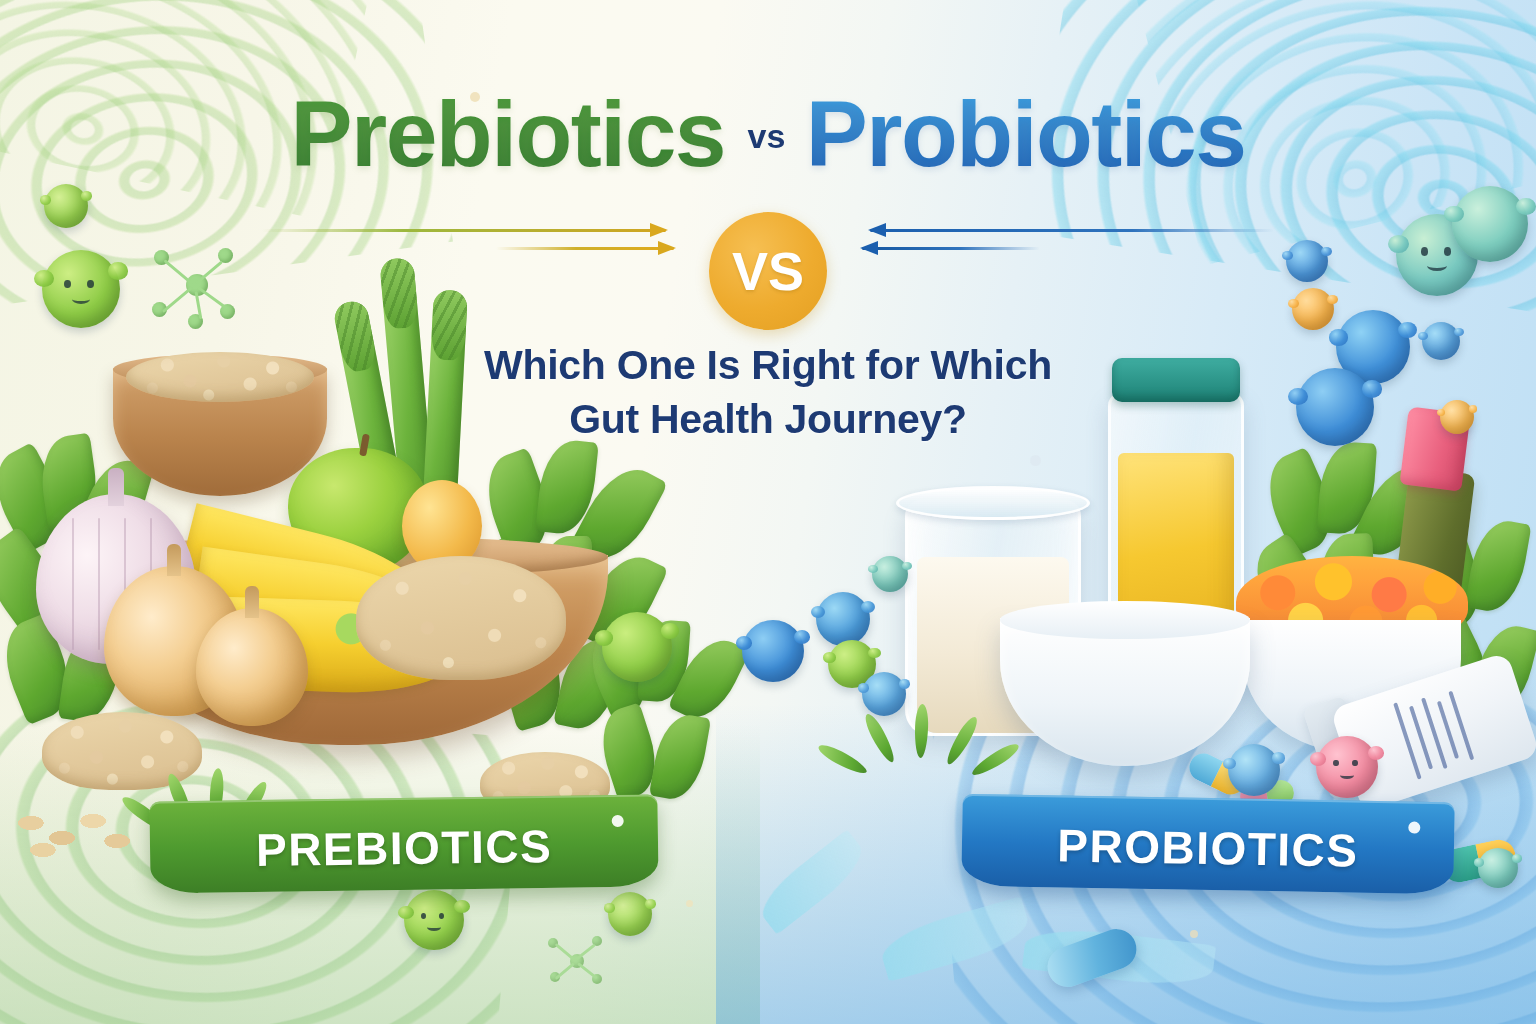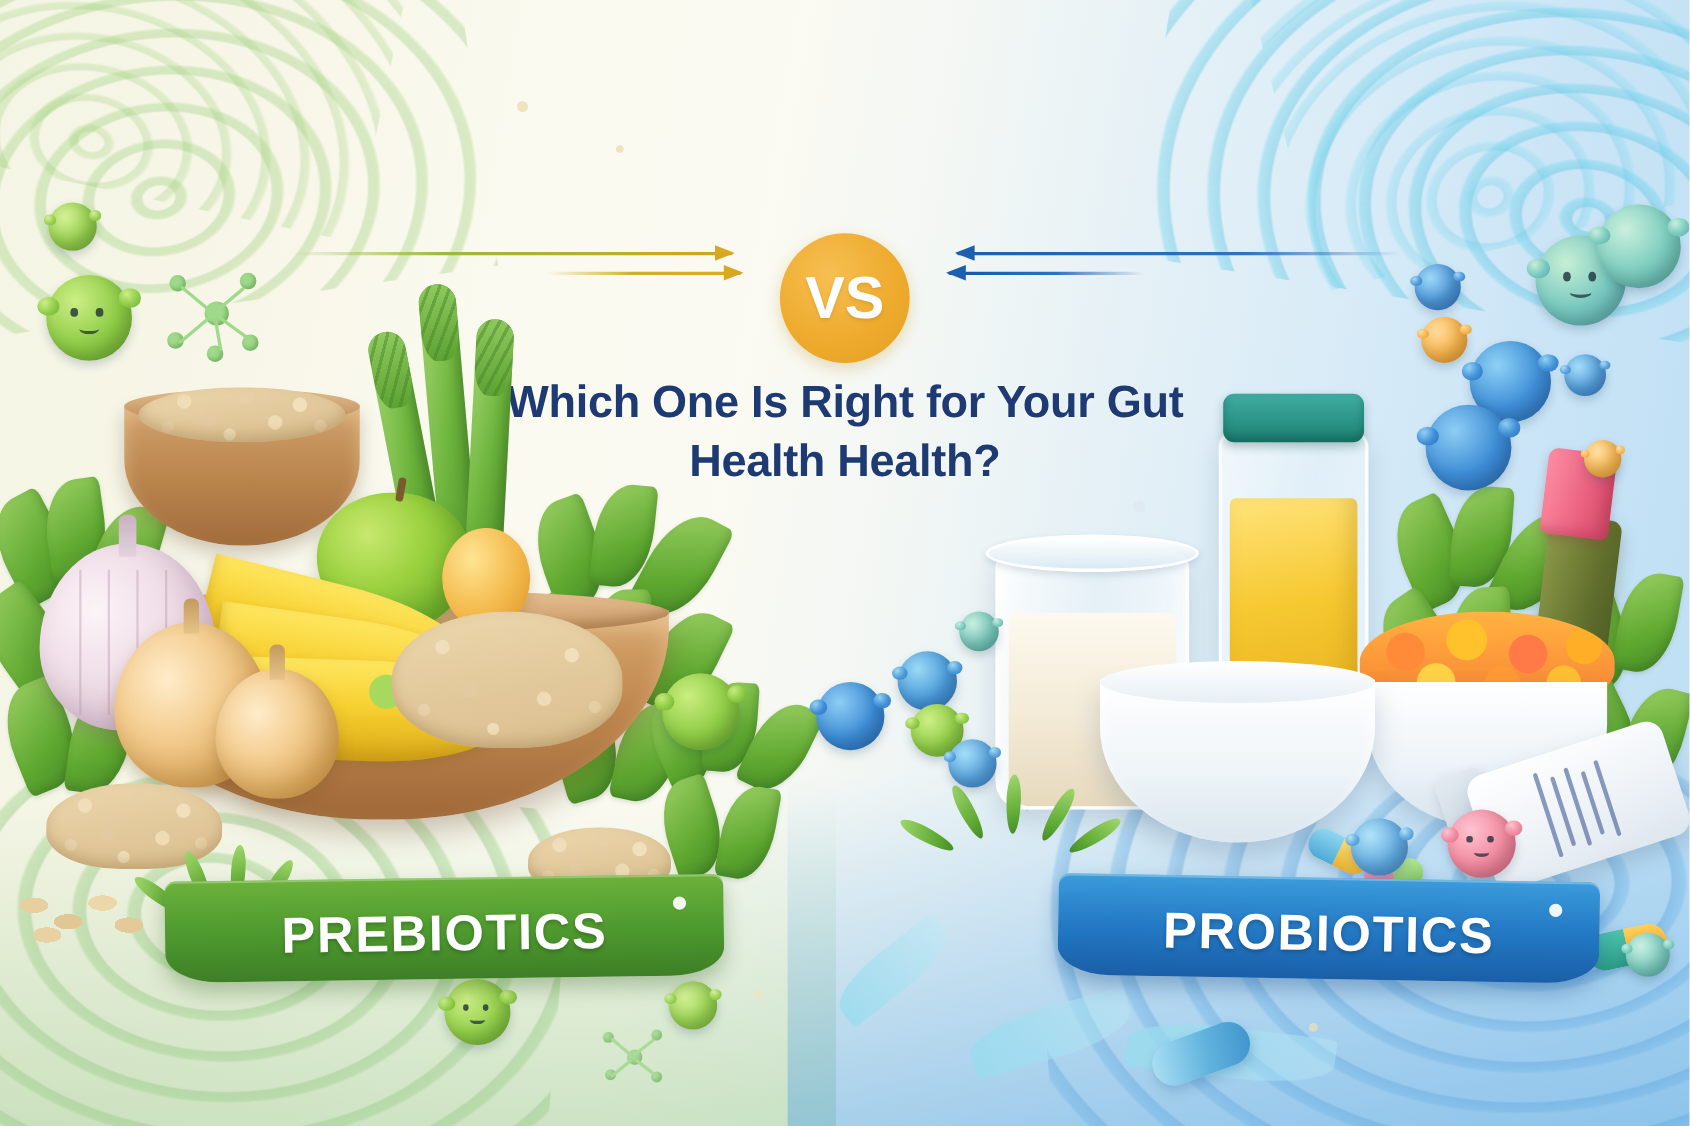--- a/index.html
+++ b/index.html
@@ -516,32 +516,37 @@
   <div class="wash-br"></div>
 
   <div class="speck" style="left:470px;top:92px;width:10px;height:10px;background:rgba(235,215,165,.65);"></div>
   <div class="speck" style="left:560px;top:132px;width:7px;height:7px;background:rgba(230,210,160,.6);"></div>
   <div class="speck" style="left:742px;top:300px;width:9px;height:9px;background:rgba(238,214,160,.5);"></div>
   <div class="speck" style="left:1030px;top:455px;width:11px;height:11px;background:rgba(222,232,240,.75);"></div>
   <div class="speck" style="left:630px;top:925px;width:9px;height:9px;background:rgba(250,240,200,.7);"></div>
   <div class="speck" style="left:686px;top:900px;width:7px;height:7px;background:rgba(245,225,180,.6);"></div>
   <div class="speck" style="left:1190px;top:930px;width:8px;height:8px;background:rgba(255,225,170,.6);"></div>
 
+  <div class="headline">
+    <span class="t-pre">Prebiotics</span>
+    <span class="t-vs">vs</span>
+    <span class="t-pro">Probiotics</span>
+  </div>
 
   <div class="divider">
     <div class="arr arr-l1"></div>
     <div class="arr arr-l2"></div>
     <div class="arr arr-r1"></div>
     <div class="arr arr-r2"></div>
     <div class="vs-badge">
       <span>VS</span>
     </div>
   </div>
 
-  <div class="subtitle">Which One Is Right for Your Gut Health Health?</div>
+  <div class="subtitle">Which One Is Right for Which Gut Health Journey?</div>
 
   <div class="leafclump ill" style="left:-10px;top:430px;width:210px;height:300px;">
     <i style="left:10px;top:20px;width:58px;height:96px;transform:rotate(-28deg);"></i>
     <i style="left:52px;top:6px;width:54px;height:92px;transform:rotate(-8deg);"></i>
     <i style="left:96px;top:28px;width:56px;height:98px;transform:rotate(16deg);"></i>
     <i style="left:4px;top:104px;width:60px;height:100px;transform:rotate(-36deg);"></i>
     <i style="left:56px;top:96px;width:56px;height:104px;transform:rotate(-2deg);"></i>
     <i style="left:108px;top:110px;width:54px;height:96px;transform:rotate(22deg);"></i>
     <i style="left:18px;top:190px;width:58px;height:98px;transform:rotate(-22deg);"></i>
     <i style="left:74px;top:196px;width:54px;height:96px;transform:rotate(8deg);"></i>

